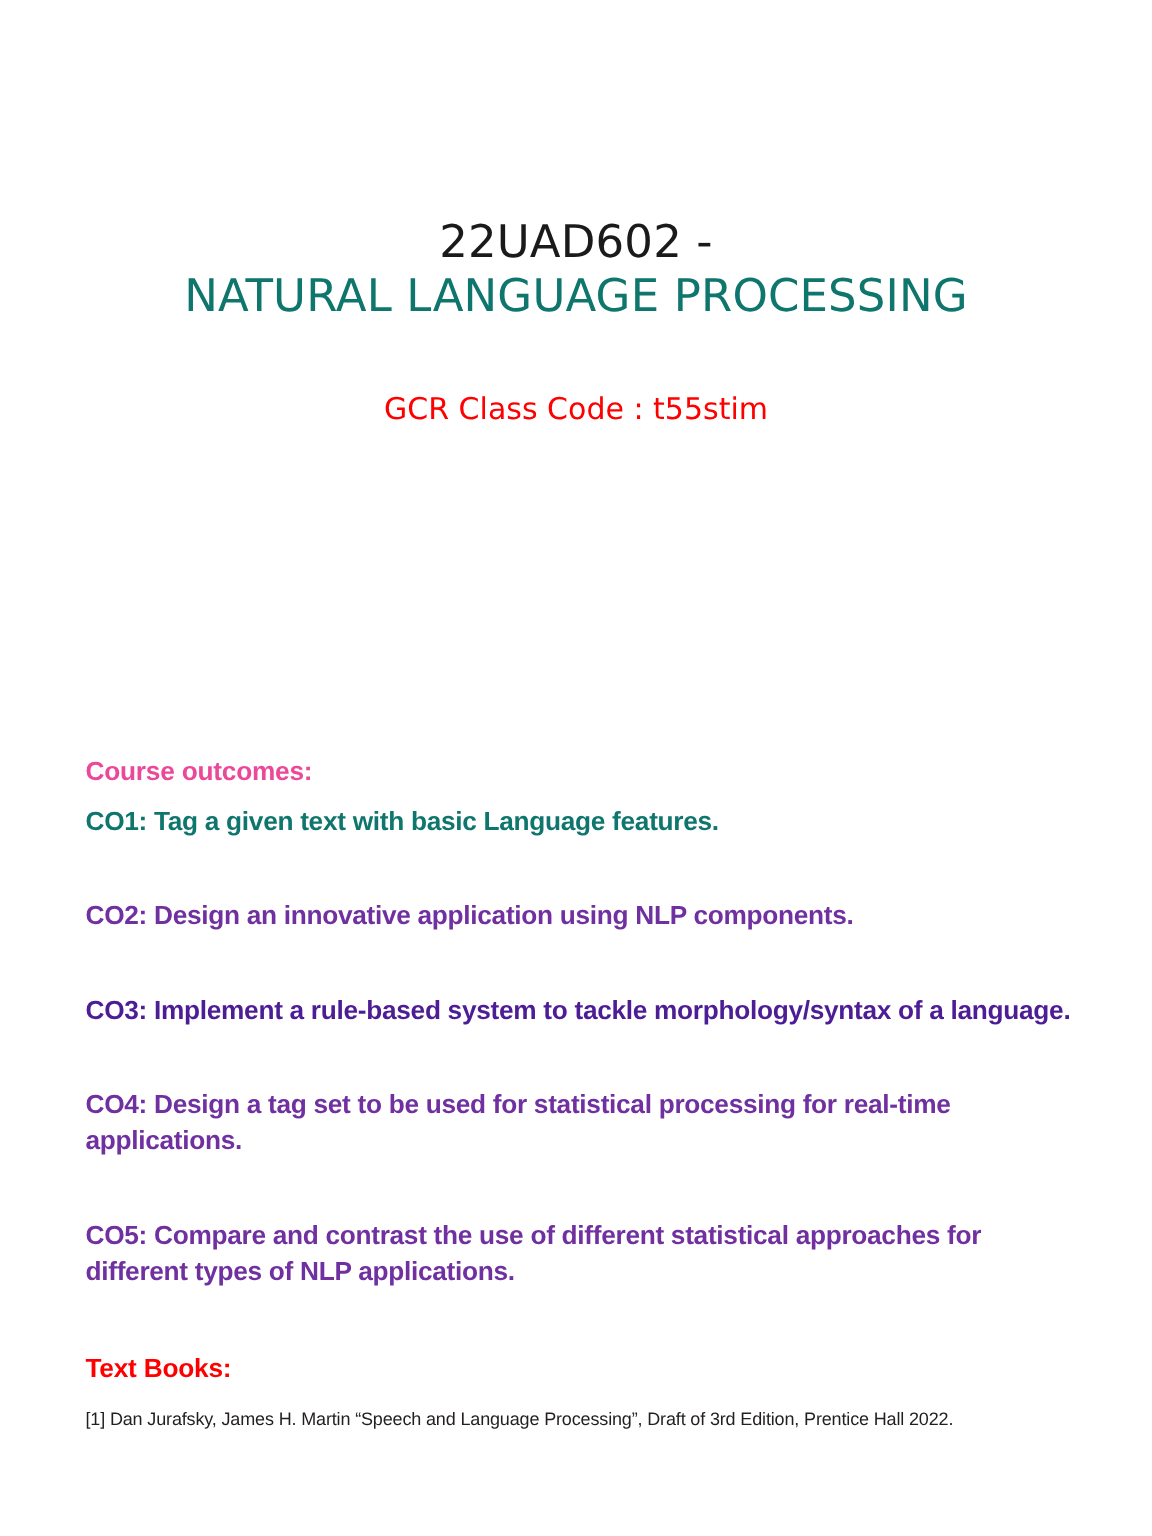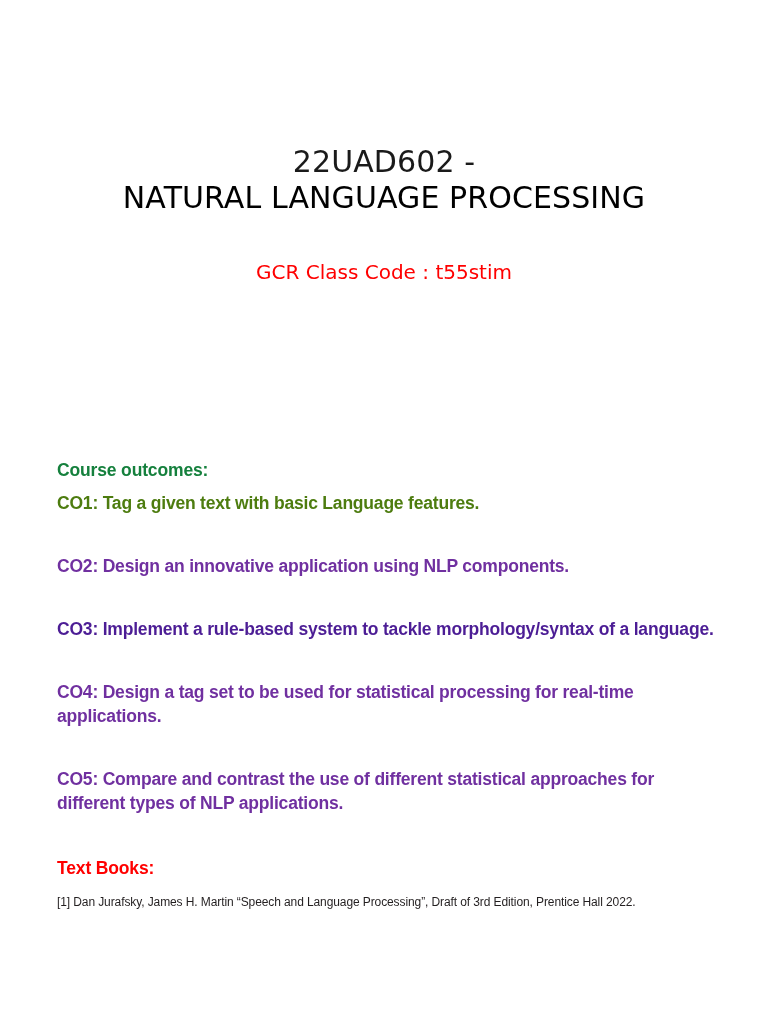--- a/index.html
+++ b/index.html
@@ -102,30 +102,30 @@
     margin-bottom: 0;
   }
 </style>
 </head>
 <body>
 
 <div class="page" style="background: rgb(255, 255, 255);">
 
   <div class="title-block">
     <div class="doc-title" style="color: rgb(26, 26, 26);">22UAD602 -</div>
-    <div class="doc-title" style="color: #000000;">NATURAL LANGUAGE PROCESSING</div>
+    <div class="doc-title" style="color: #0f766e;">NATURAL LANGUAGE PROCESSING</div>
     <div class="gcr-line" style="color: rgb(255, 0, 0);">GCR Class Code : t55stim</div>
   </div>
 
   <div class="content">
 
-    <div class="section-heading" style="color: #15803d;">Course outcomes:</div>
+    <div class="section-heading" style="color: #ec4899; margin-top: 44px;">Course outcomes:</div>
 
     <ul class="co-list">
-      <li class="co-item" style="color: #4d7c0f;">CO1: Tag a given text with basic Language features.</li>
+      <li class="co-item" style="color: #0f766e;">CO1: Tag a given text with basic Language features.</li>
       <li class="co-item" style="color: rgb(112, 48, 160);">CO2: Design an innovative application using NLP components.</li>
       <li class="co-item" style="color: #4c1d95;">CO3: Implement a rule-based system to tackle morphology/syntax of a language.</li>
       <li class="co-item" style="color: rgb(112, 48, 160);">CO4: Design a tag set to be used for statistical processing for real-time applications.</li>
       <li class="co-item" style="color: rgb(112, 48, 160);">CO5: Compare and contrast the use of different statistical approaches for different types of NLP applications.</li>
     </ul>
 
     <div class="section-heading textbooks-heading" style="color: rgb(255, 0, 0);">Text Books:</div>
 
     <ul class="ref-list">
       <li class="ref-item" style="color: rgb(35, 31, 32);">[1] Dan Jurafsky, James H. Martin “Speech and Language Processing”, Draft of 3rd Edition, Prentice Hall 2022.</li>

